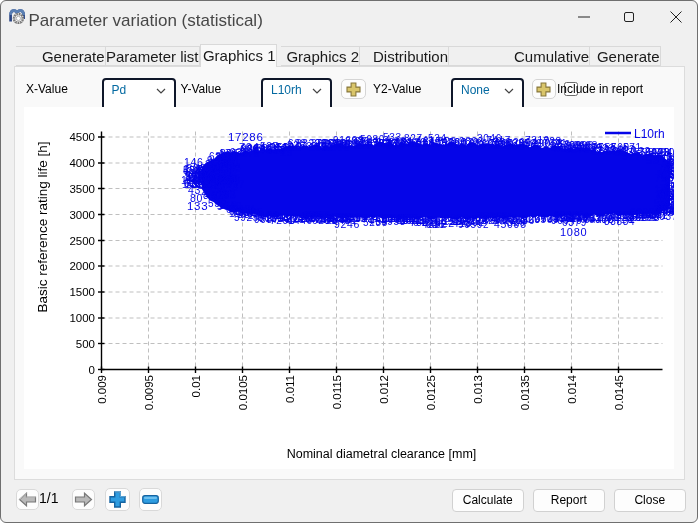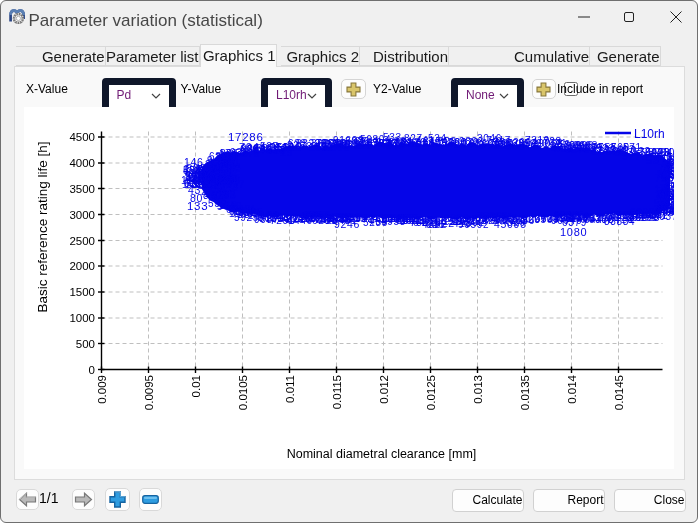--- a/index.html
+++ b/index.html
@@ -13,35 +13,35 @@
   border:1px solid #d9d9d9;border-left:none;
   font-size:15px;color:#1a1a1a;text-align:right;line-height:19px;z-index:1}
 .tab:first-child {border-left:1px solid #d9d9d9}
 .tab.sel {top:42.5px;height:23px;background:#f9f9f9;border:1px solid #d9d9d9;
   border-bottom:none;line-height:21px;z-index:3}
 #pane {position:absolute;left:13px;top:64.5px;width:671px;height:414px;
   background:#f9f9f9;border:1px solid #dcdcdc;z-index:2}
 
 .lbl {position:absolute;font-size:12px;color:#000;line-height:22px;height:22px}
 .combo {position:absolute;top:77px;height:36px;background:#fff;
-  border:7px solid #0f172a;border-radius:4px;font-size:12px;color:#701a75;
+  border:2px solid #0f172a;border-radius:4px;font-size:12px;color:#0369a1;
   line-height:20px;padding-left:8px}
 .pbtn {position:absolute;top:78px;width:24.5px;height:20px;background:#fdfdfd;
   border:1px solid #d5d5d5;border-radius:5px;display:flex;
   align-items:center;justify-content:center}
 #cb {position:absolute;left:563px;top:81px;width:14px;height:14px;
   background:#fff;border:1px solid #6b6b6b;border-radius:2.5px}
 
 #chartpanel {position:absolute;left:23px;top:106px;width:650px;height:362px;background:#fff}
 
 .nbtn {position:absolute;background:#fdfdfd;border:1px solid #d9d9d9;
   border-radius:5px;display:flex;align-items:center;justify-content:center}
 .btn {position:absolute;top:488px;width:71.5px;height:23px;background:#fdfdfd;
   border:1px solid #d1d1d1;border-radius:4px;font-size:12px;color:#000;
-  text-align:right;line-height:21px}
+  text-align:center;line-height:21px}
 </style></head><body>
 <div id="win">
 
   <svg width="18" height="18" viewBox="0 0 18 18" style="position:absolute;left:7px;top:6px">
 <path d="M2.6 14.5 V8 Q2.6 3.6 6 3.6 Q8.6 3.6 9.1 6.4 Q9.6 3.6 12.2 3.6 Q15.6 3.6 15.6 8 V12" fill="none" stroke="#2a4584" stroke-width="2.7"></path>
 <path d="M2.6 8 Q2.6 3.6 6 3.6 Q8.6 3.6 9.1 6.4 Q9.6 3.6 12.2 3.6 Q15.6 3.6 15.6 8" fill="none" stroke="#5b80b4" stroke-width="2.7"></path>
 <circle cx="10.4" cy="11.4" r="4.4" fill="#fff" stroke="#757575" stroke-width="2.5"></circle>
 <circle cx="10.4" cy="11.4" r="4.4" fill="none" stroke="#cfcfcf" stroke-width="2.1" stroke-dasharray="1.15 1.3"></circle>
 <circle cx="10.4" cy="11.4" r="2.1" fill="#fff" stroke="#a8a8a8" stroke-width="0.9"></circle>
 </svg>

